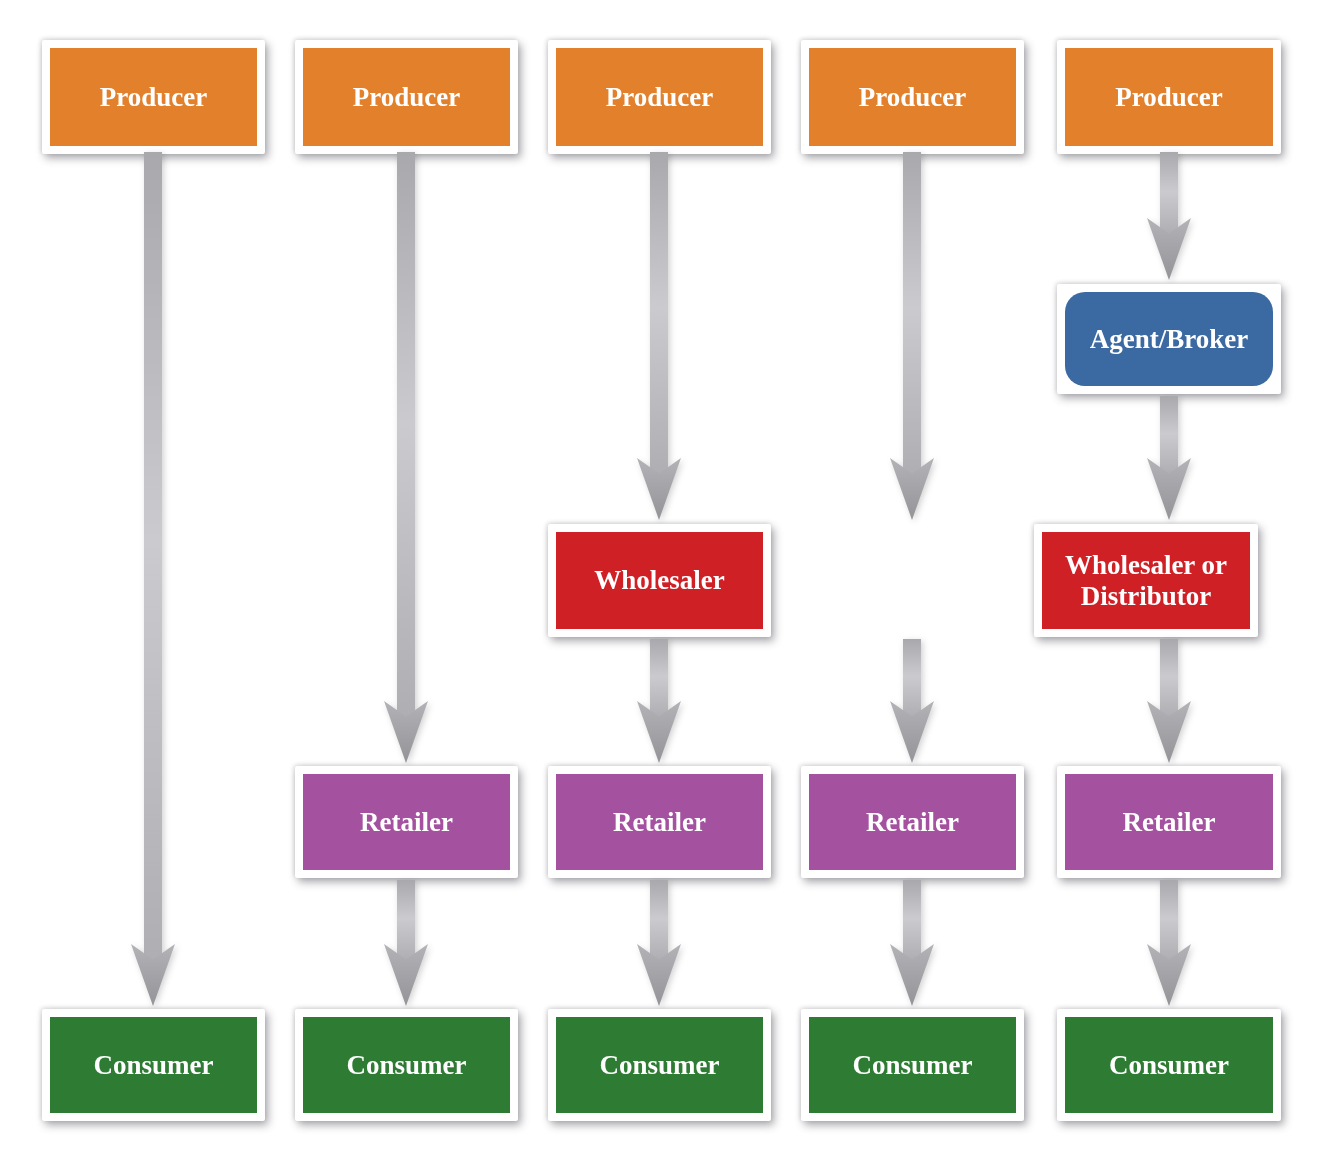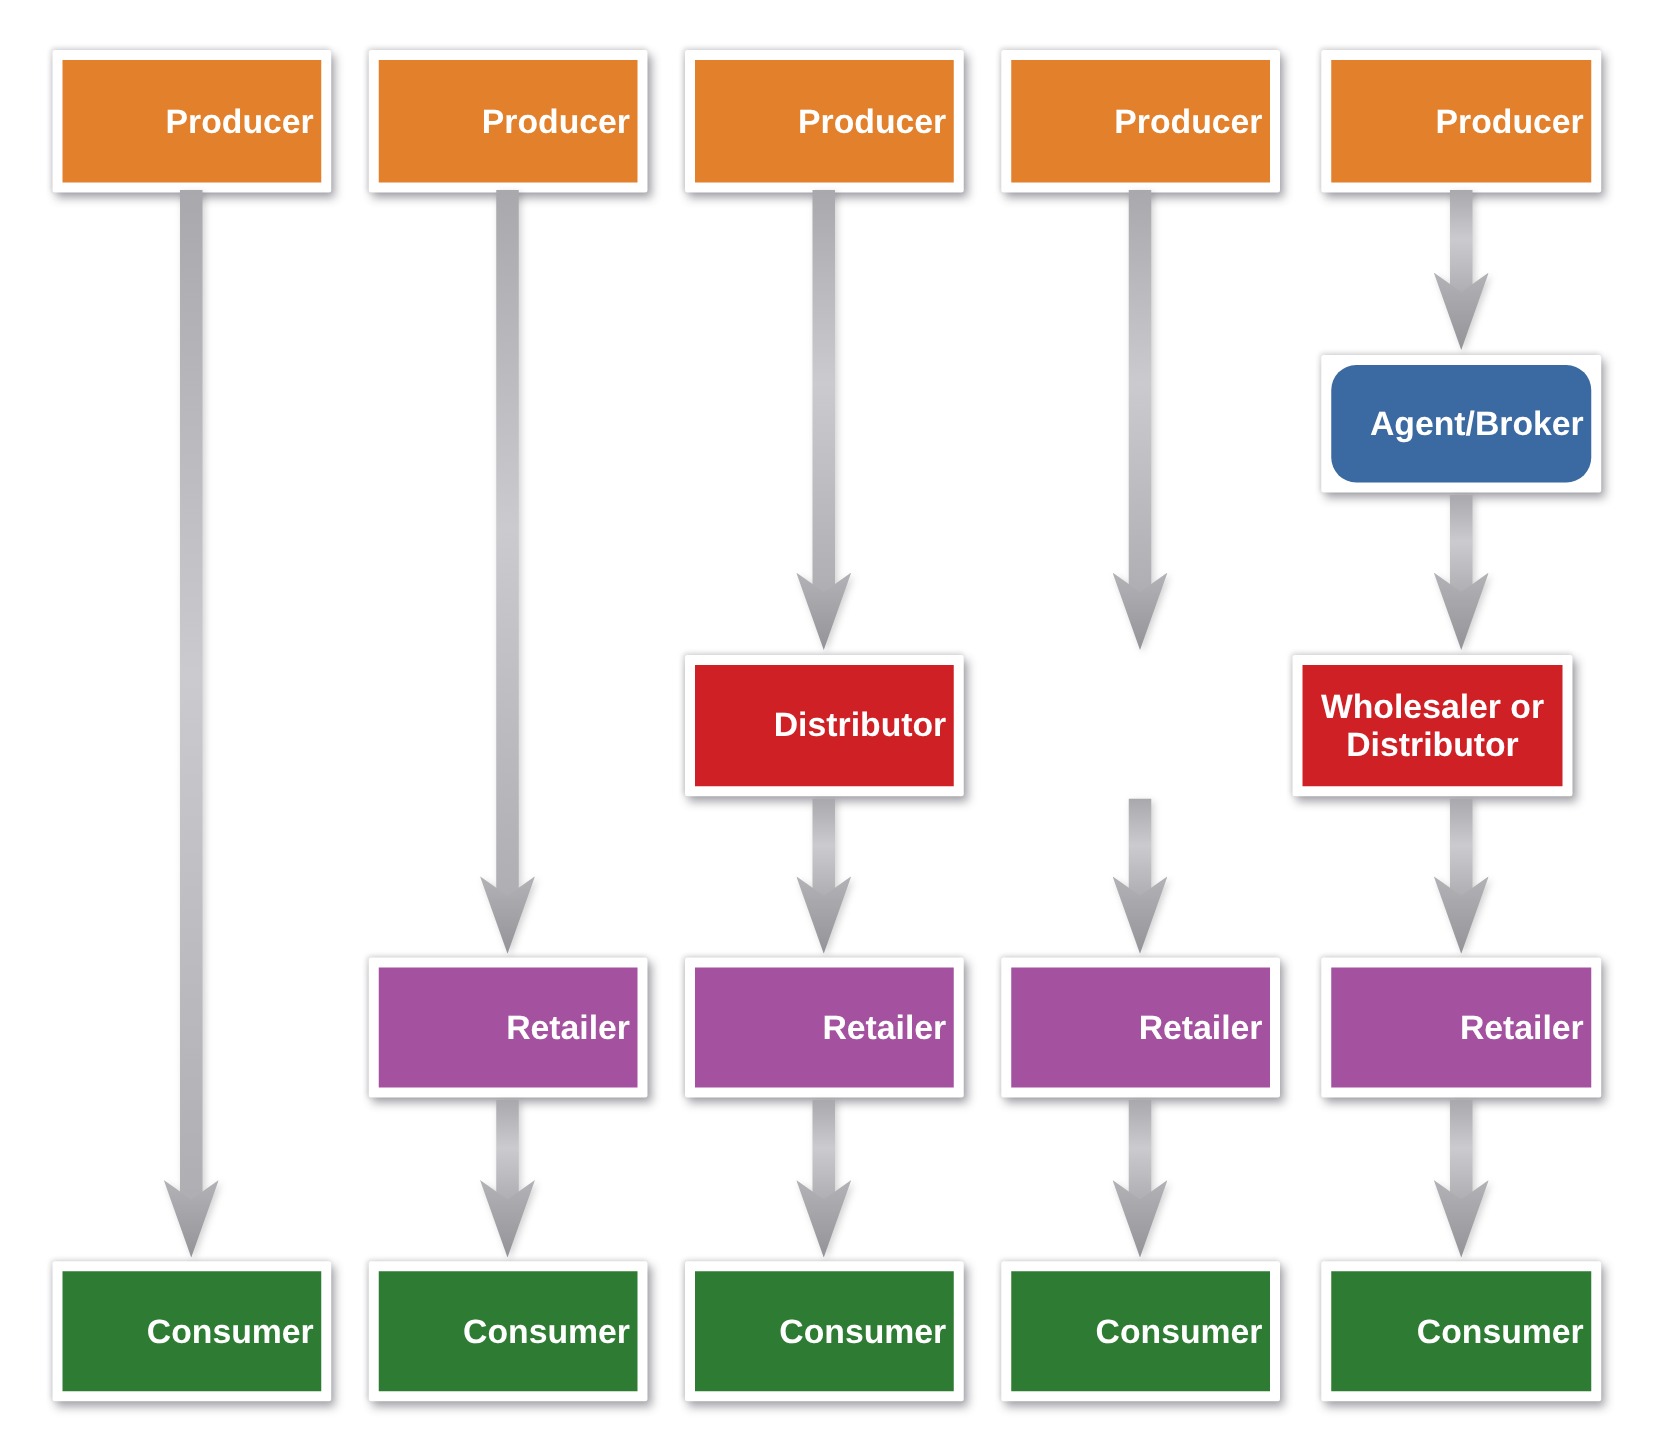--- a/index.html
+++ b/index.html
@@ -18,22 +18,23 @@
     padding: 8px;
     box-sizing: border-box;
     border-radius: 2px;
     box-shadow: 3px 4px 8px rgba(60,60,70,0.45), -1px -1px 4px rgba(60,60,70,0.18);
   }
   .fill {
     width: 100%;
     height: 100%;
     display: flex;
     align-items: center;
-    justify-content: flex-end;
+    justify-content: center;
     text-align: center;
+    font-family: Liberation Serif, serif;
   }
   .lbl {
     color: #ffffff;
     font-weight: bold;
     font-size: 27px;
     line-height: 1.12;
     padding: 0 6px;
   }
   .producer  { background: var(--producer_orange,  #E2802C); }
   .agent     { background: var(--agent_blue,       #3B69A1); border-radius: 20px; }
@@ -109,21 +110,21 @@
     <div class="fill producer">
         <span class="lbl">Producer</span>
       </div>
   </div>
   <div class="arrow" style="left:637px;top:152px;height:368px">
       <div class="shaft"></div>
       <div class="head"></div>
     </div>
   <div class="box" style="left:548px;top:524px;width:223px;height:113px">
     <div class="fill middleman">
-        <span class="lbl">Distributor</span>
+        <span class="lbl">Wholesaler</span>
       </div>
   </div>
   <div class="arrow" style="left:637px;top:639px;height:124px">
       <div class="shaft"></div>
       <div class="head"></div>
     </div>
   <div class="box" style="left:548px;top:766px;width:223px;height:112px">
     <div class="fill retailer">
         <span class="lbl">Retailer</span>
       </div>

